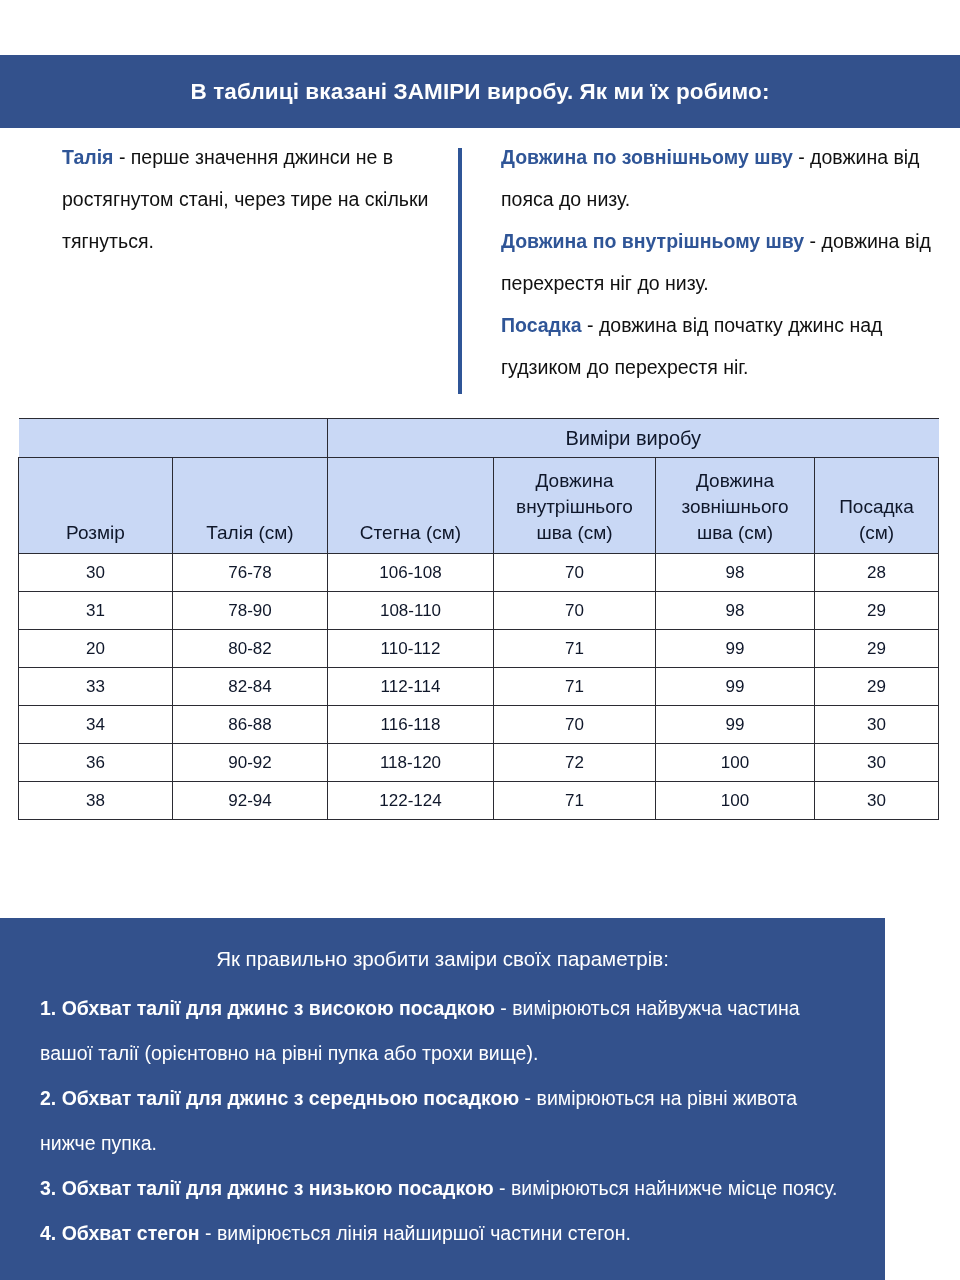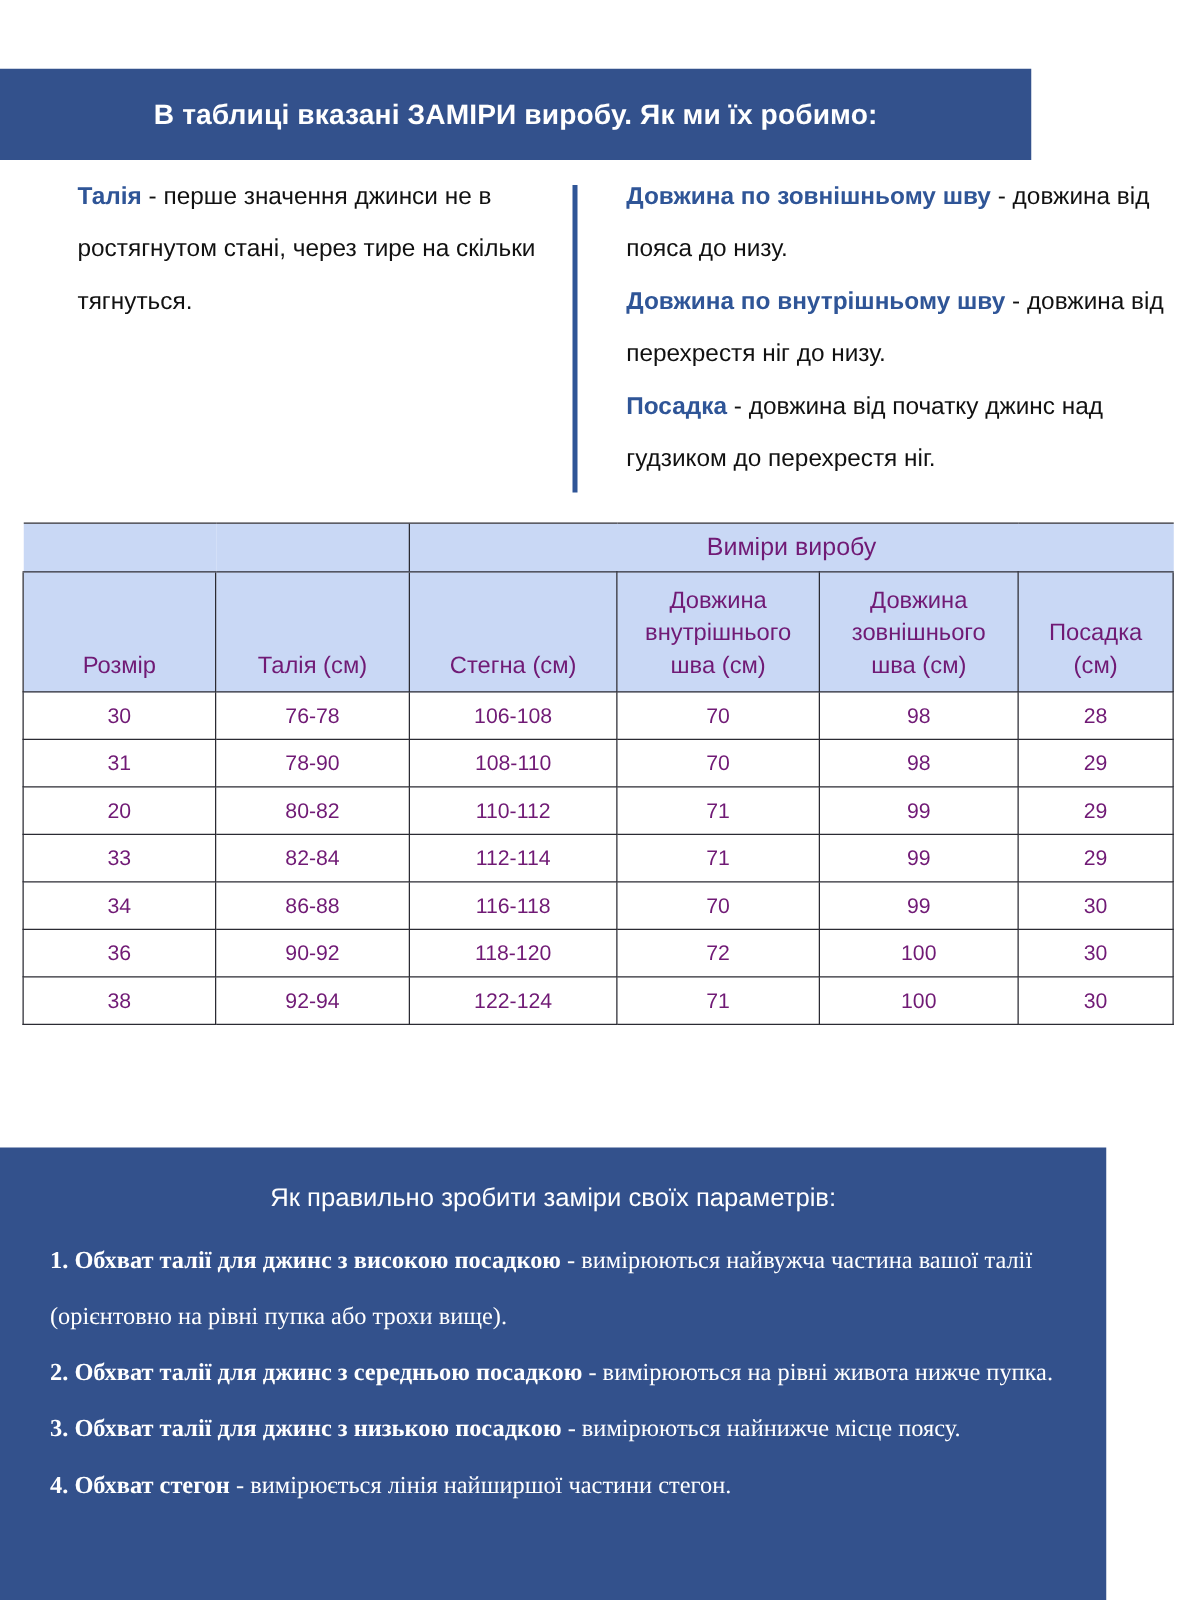--- a/index.html
+++ b/index.html
@@ -19,21 +19,21 @@
     position: relative;
     width: 960px;
     height: 1280px;
   }
 
   
   .top-banner {
     position: absolute;
     left: 0;
     top: 55px;
-    width: 825px;
+    width: 960px;
     height: 73px;
     background: #33518C;
     display: flex;
     align-items: center;
     justify-content: center;
   }
   .top-banner-title {
     color: #ffffff;
     font-size: 22.5px;
     font-weight: bold;
@@ -95,21 +95,21 @@
   table.size-table col.c-in    { width: 162px; }
   table.size-table col.c-out   { width: 159px; }
   table.size-table col.c-rise  { width: 124px; }
 
   table.size-table td,
   table.size-table th {
     border: 1.6px solid #2b2b33;
     text-align: center;
     font-weight: normal;
     font-size: 19px;
-    color: #701a75;
+    color: #0f172a;
     padding: 0;
   }
   tr.banner-row td {
     background: #C9D8F5;
     height: 38px;
     border-left: none;
     border-right: none;
   }
   tr.banner-row td.banner-cell {
     border-left: 1.6px solid #2b2b33;
@@ -148,21 +148,20 @@
   }
   .bottom-title {
     text-align: center;
     font-size: 20.5px;
     line-height: 30px;
     margin-bottom: 12px;
   }
   .bottom-list {
     font-size: 19.5px;
     line-height: 45px;
-    font-family: Liberation Serif, serif;
   }
   .bottom-item { margin: 0; }
   .bi-strong { font-weight: bold; }
 </style>
 </head>
 <body>
 
 <div class="page">
 
   <div class="top-banner">

